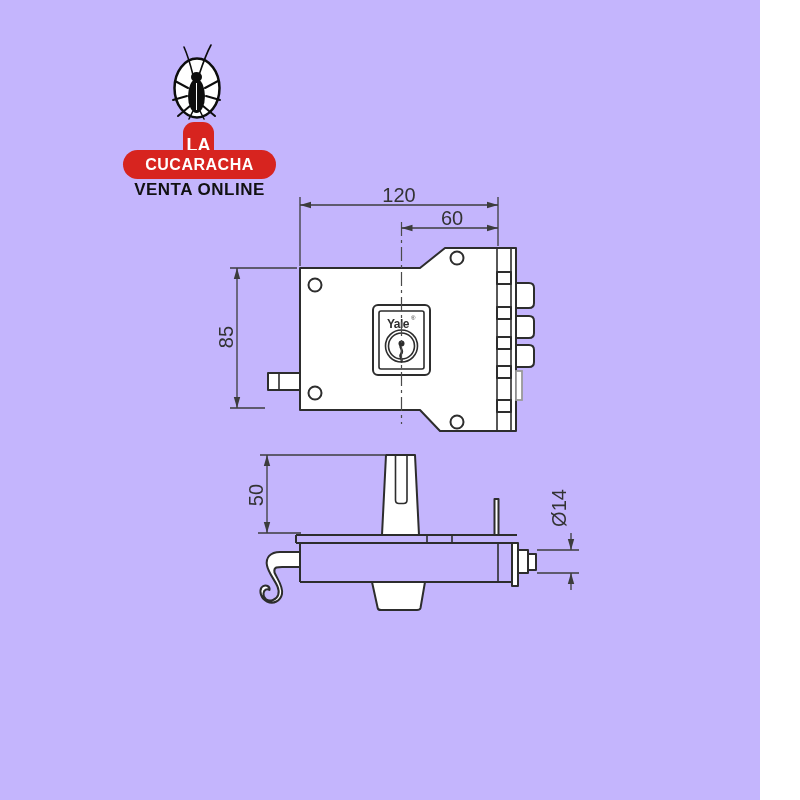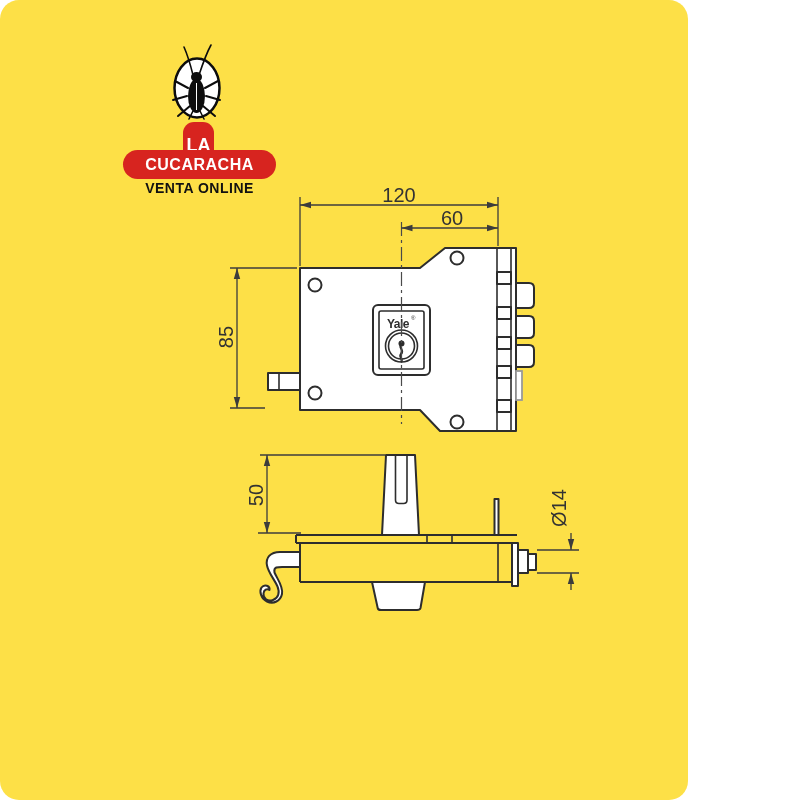--- a/index.html
+++ b/index.html
@@ -1,30 +1,30 @@
 <!DOCTYPE html>
 <html><head>
 <meta charset="utf-8">
 <style>
   html,body{margin:0;padding:0;background:#ffffff;}
-  .page{position:relative;width:688px;height:800px;background:#fde047;overflow:hidden;
-        font-family:"Liberation Sans",sans-serif;border-radius:19px;}
+  .page{position:relative;width:760px;height:800px;background:#c4b5fd;overflow:hidden;
+        font-family:"Liberation Sans",sans-serif;}
   
   .logo{position:absolute;left:118px;top:38px;width:164px;height:162px;}
   .logo .bug{position:absolute;left:44px;top:2px;}
   .la-badge{position:absolute;left:65px;top:84px;width:31px;height:34px;
             background:#d7241f;border-radius:11px 11px 0 0;
             display:flex;align-items:flex-end;justify-content:center;
             color:#ffffff;font-weight:bold;font-size:18px;line-height:22px;}
   .name-badge{position:absolute;left:5px;top:112px;width:153px;height:29px;
             background:#d7241f;border-radius:15px;
             display:flex;align-items:center;justify-content:center;
             color:#ffffff;font-weight:bold;font-size:16px;letter-spacing:.5px;}
   .tagline{position:absolute;left:5px;top:142px;width:153px;text-align:center;
-            color:#111111;font-weight:bold;font-size:14px;letter-spacing:.5px;}
+            color:#111111;font-weight:bold;font-size:17px;letter-spacing:.5px;}
   
   svg.draw{position:absolute;left:0;top:0;}
   .ol{fill:none;stroke:#2d2d2d;stroke-width:2;stroke-linejoin:round;}
   .olw{fill:#ffffff;stroke:#2d2d2d;stroke-width:2;stroke-linejoin:round;}
   .thin{fill:none;stroke:#2d2d2d;stroke-width:1.6;}
   .dim{fill:none;stroke:#3c3c3c;stroke-width:1.3;}
   .arr{fill:#3c3c3c;stroke:none;}
   .dimtxt{fill:#333333;font-family:"Liberation Sans",sans-serif;font-size:20px;}
   .gray{fill:#ffffff;stroke:#9a9a9a;stroke-width:1.8;}
   .cl{fill:none;stroke:#4a4a4a;stroke-width:1.2;stroke-dasharray:14 4 3 4;}

